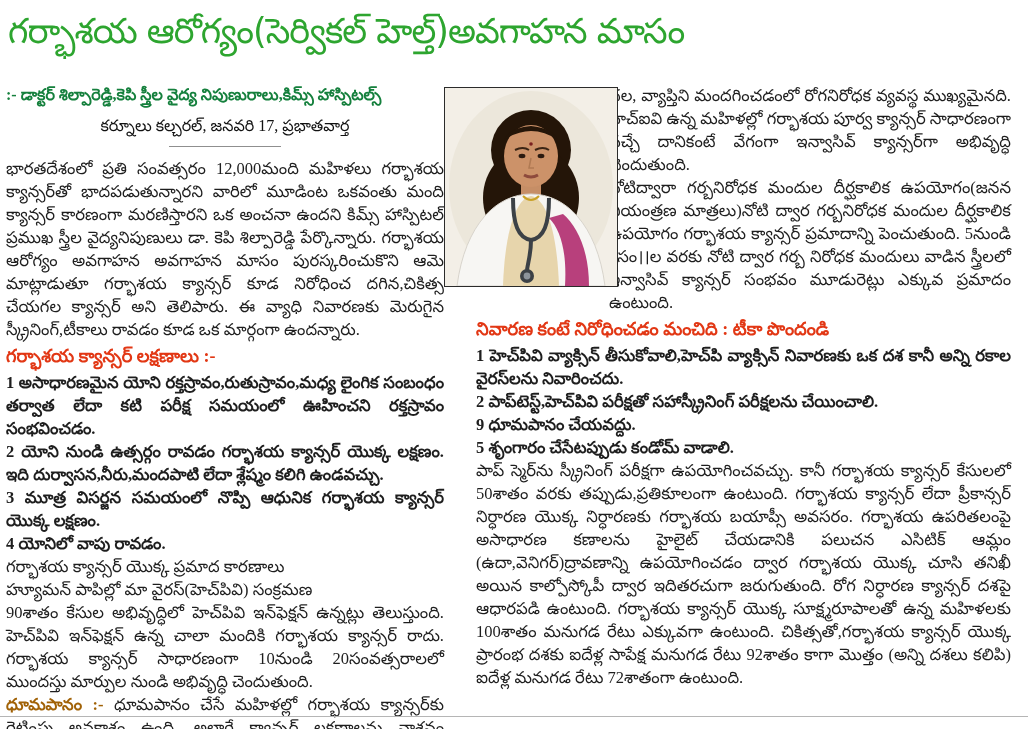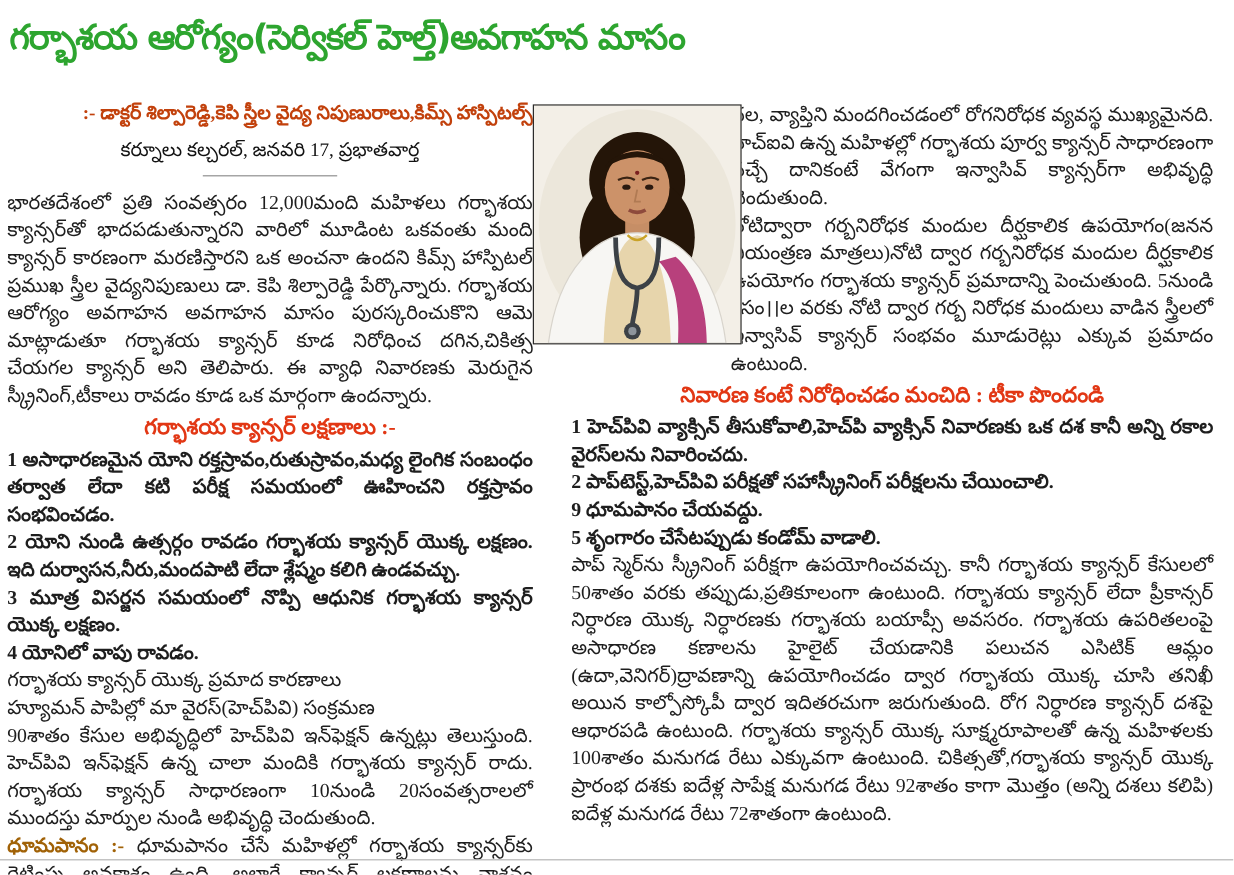--- a/index.html
+++ b/index.html
@@ -8,45 +8,45 @@
     position:relative;
     width:1028px; height:729px;
     background:#ffffff;
     overflow:hidden;
     font-family:"Liberation Serif","DejaVu Serif",serif;
     color:#1e1e1e;
   }
   .headline {
     position:absolute; left:8px; top:2px; width:1012px;
     font-family:"DejaVu Sans","Liberation Sans",sans-serif;
-    font-size:29px; font-weight:bold; letter-spacing:-1px;
+    font-size:35px; font-weight:normal; letter-spacing:-1px;
     color:#2da52f; line-height:58px; white-space:nowrap;
   }
   .col-left {
     position:absolute; left:6px; top:84px; width:438px;
     font-size:16.5px; line-height:23px; text-align:justify;
   }
   .col-right {
     position:absolute; left:476px; top:84px; width:535px;
     font-size:16.5px; line-height:23px; text-align:justify;
   }
   .byline {
-    text-align:right; color:#c2410c; font-weight:bold;
+    text-align:left; color:#15803d; font-weight:bold;
     font-size:16px; line-height:22px; margin-bottom:9px;
   }
   .dateline {
     text-align:center; color:#111111; font-weight:normal;
     font-size:16px; line-height:22px;
   }
   .dateline-divider {
     width:112px; height:0; border-top:1px solid #8f8f8f;
     margin:9px auto 10px auto;
   }
   .red-heading {
-    text-align:center; color:#e23714; font-weight:bold;
+    color:#e23714; font-weight:bold;
     font-size:18px; line-height:25px; margin:3px 0 2px 0;
   }
   .lead-label { color:#a16207; font-weight:bold; }
   p.body-para { margin:0; }
   .item { margin:0;font-weight:bold; }
   .photo-frame {
     position:absolute; left:444px; top:87px;
     width:174px; height:200px;
     border:1px solid #2b2b2b; background:#f3efe7;
     overflow:hidden;

